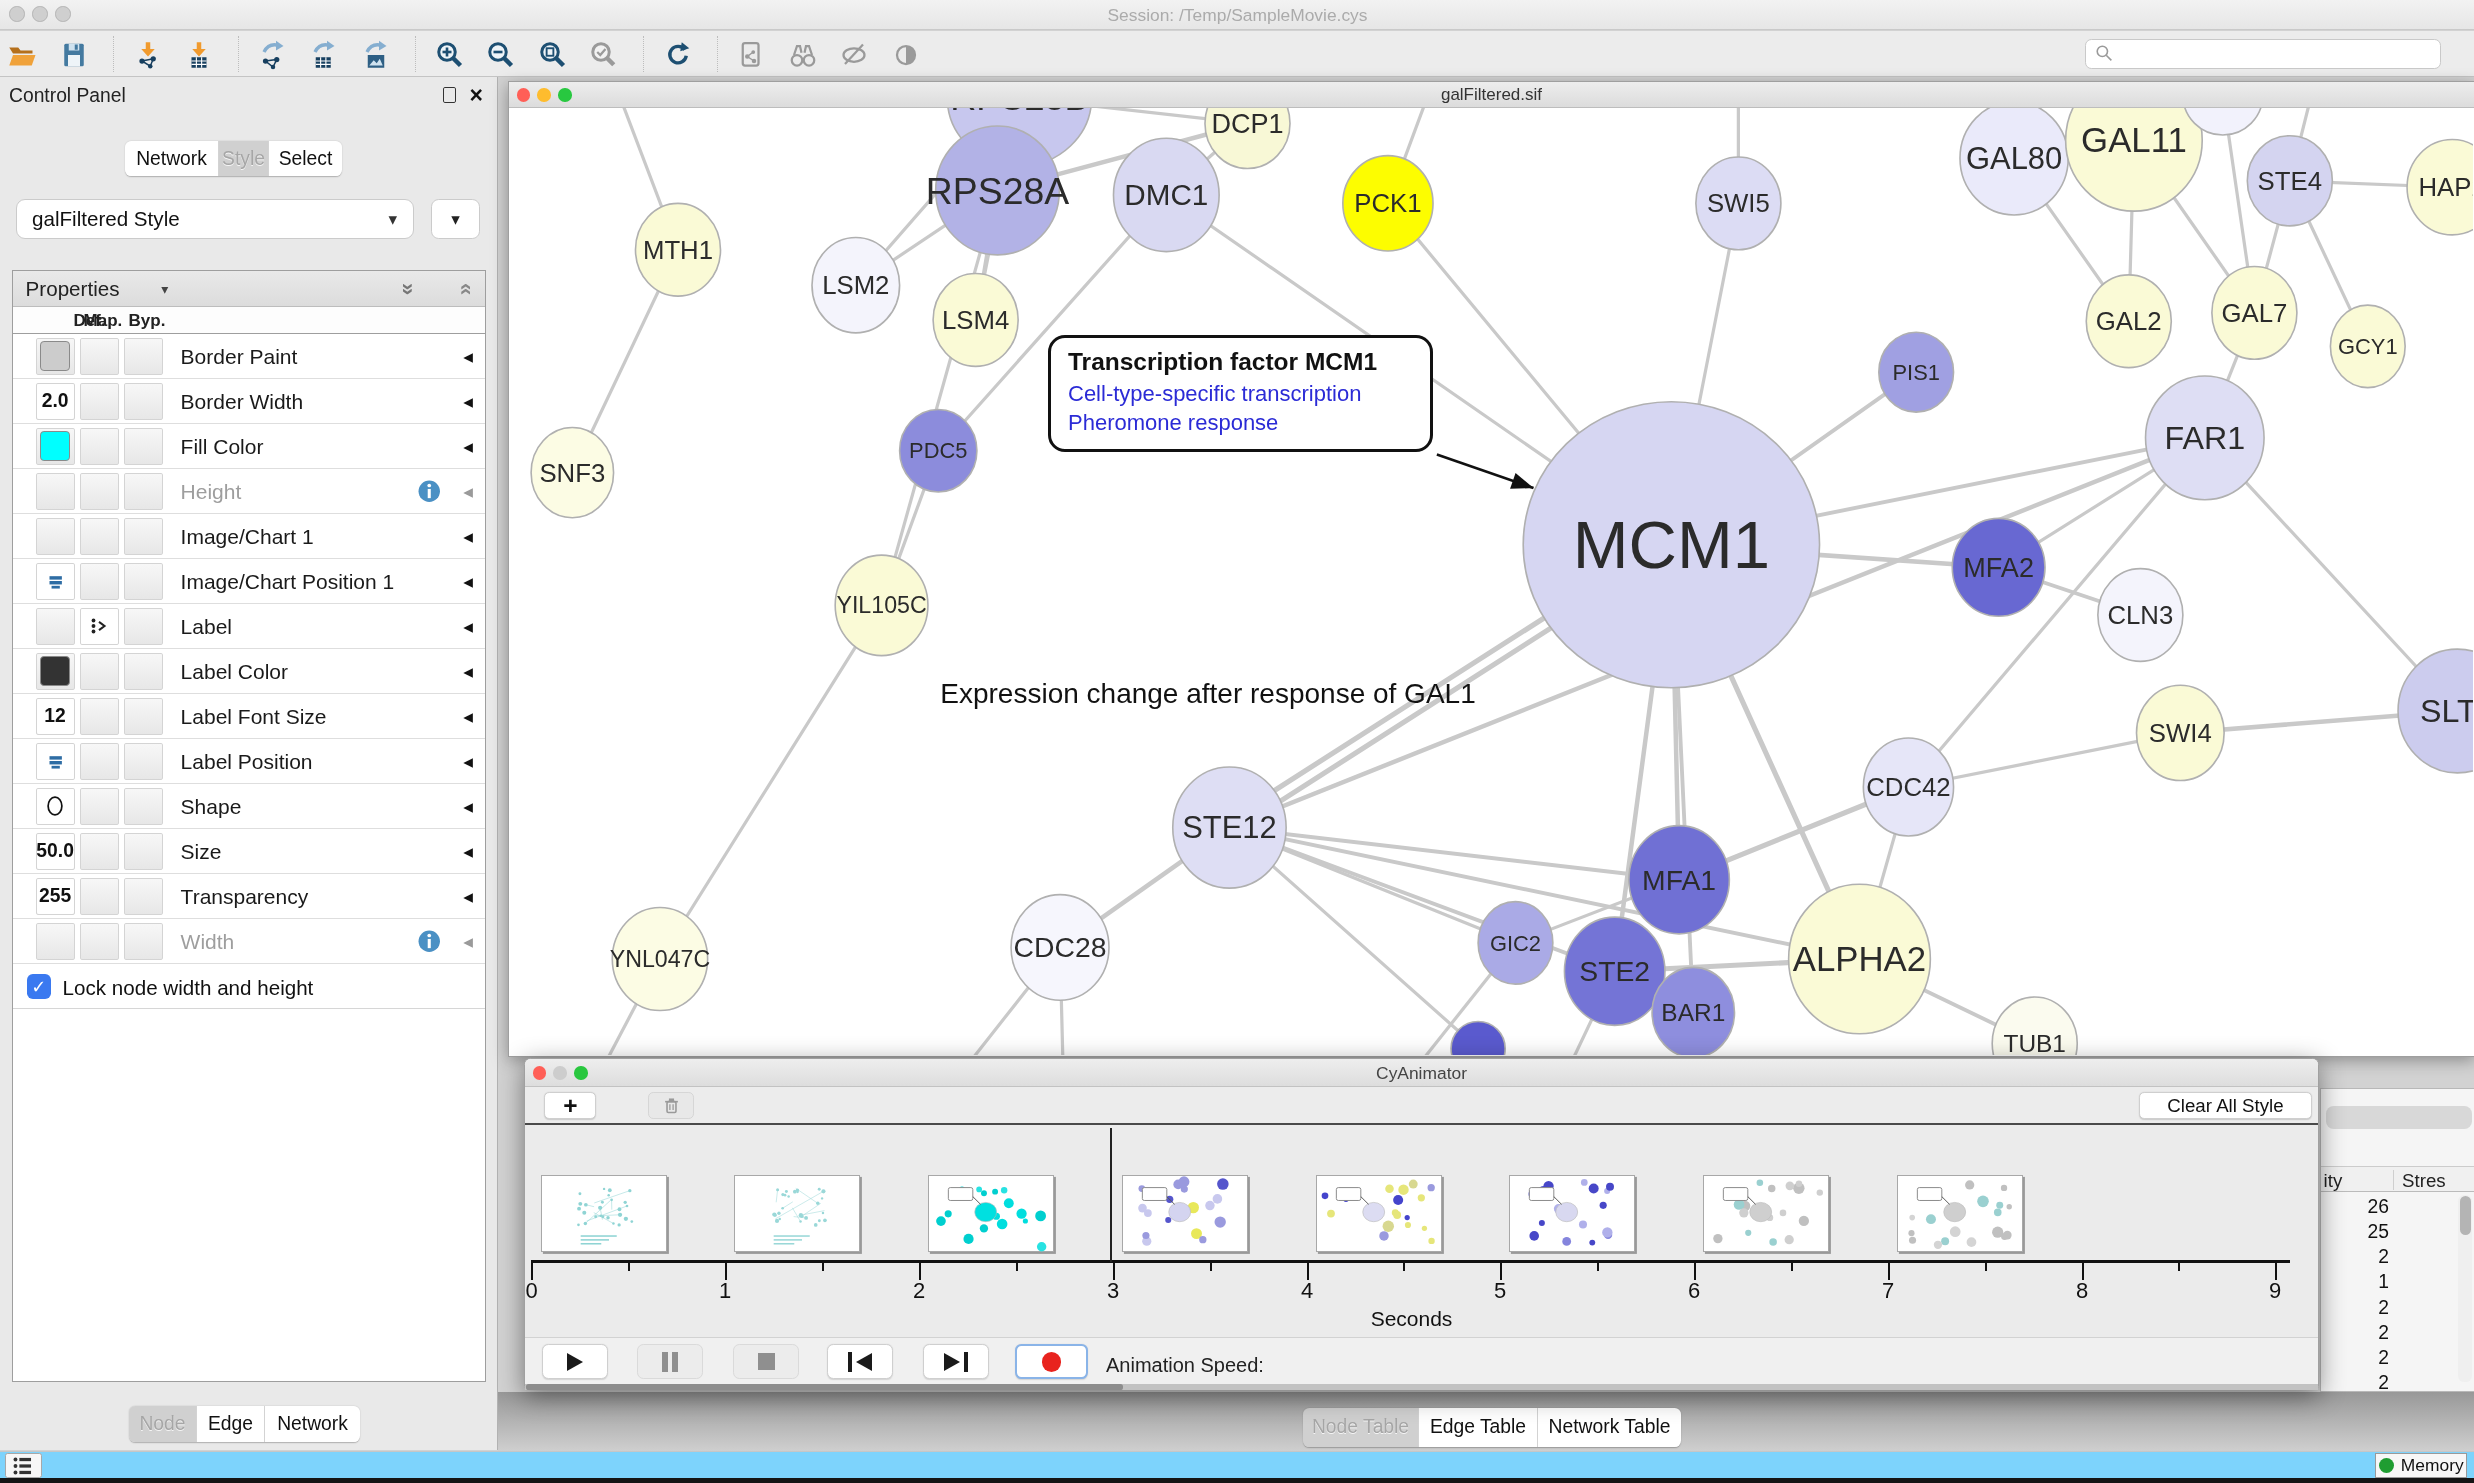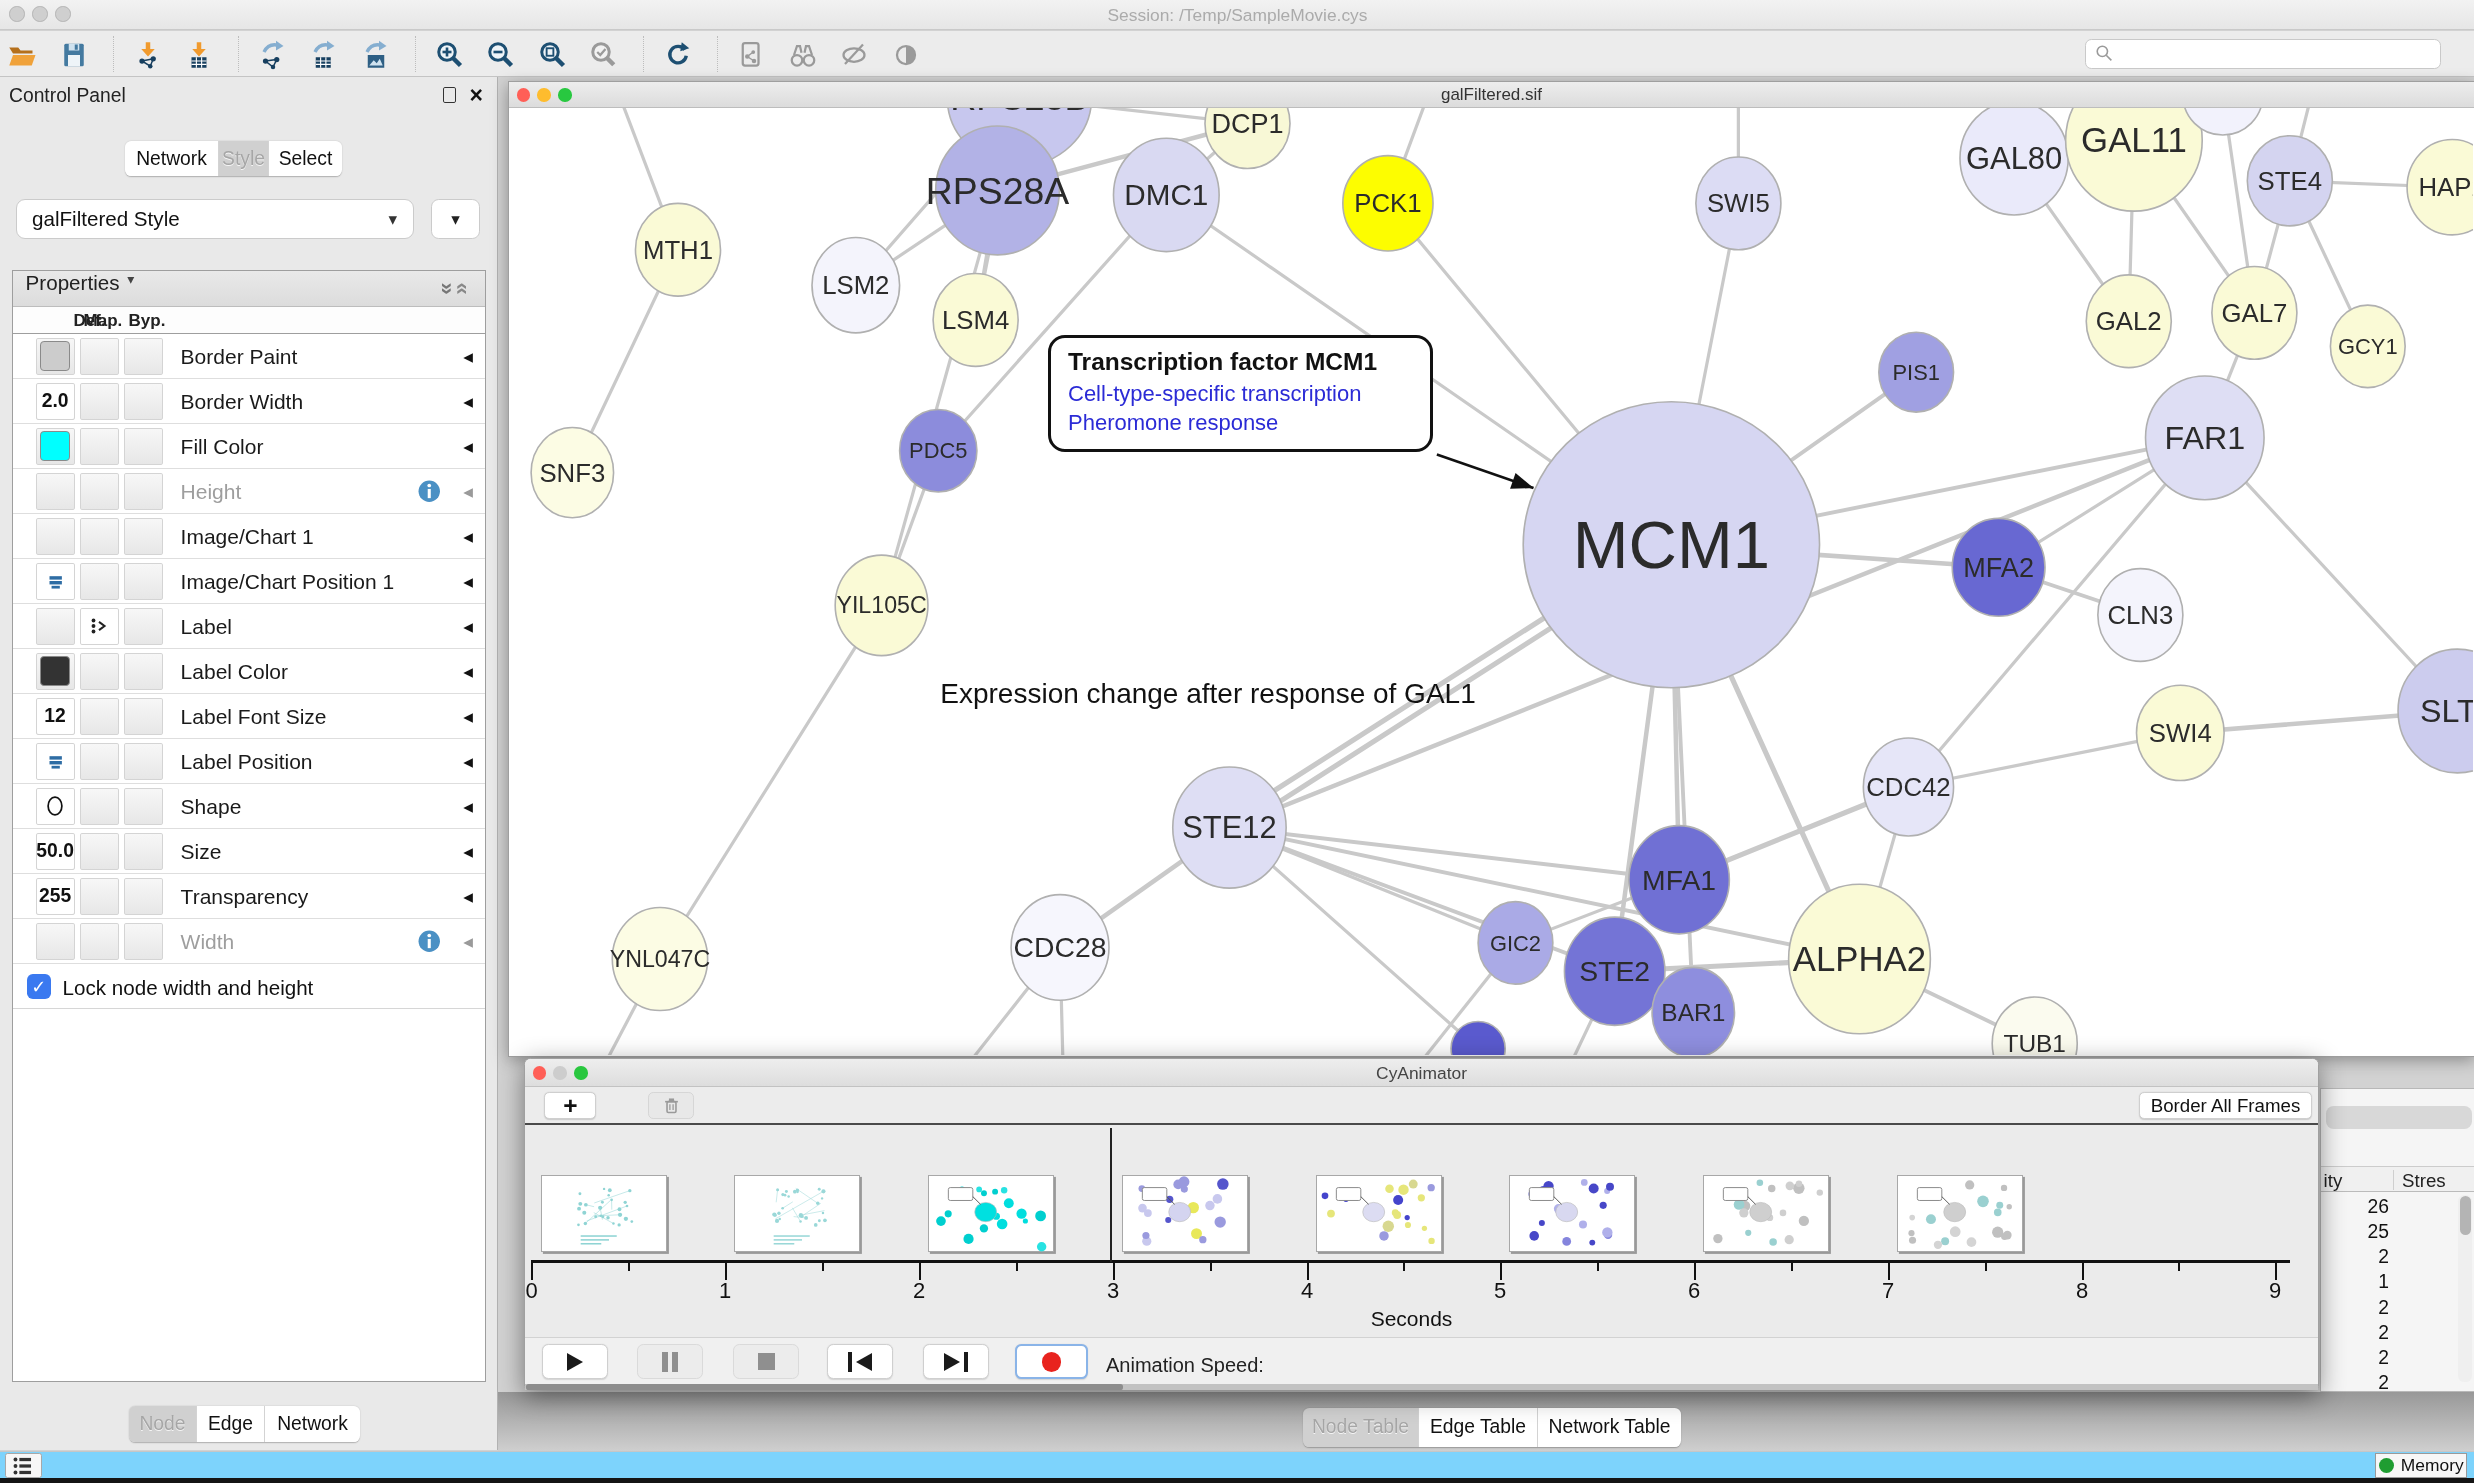--- a/index.html
+++ b/index.html
@@ -26,21 +26,21 @@
   #cp-close{position:absolute;right:14px;top:5.2px;font-size:23px;font-weight:bold;color:#111;}
   .seg{position:absolute;display:flex;border-radius:6.4px;overflow:hidden;box-shadow:0 0.6px 1.3px rgba(0,0,0,.25);}
   .seg div{background:#fff;color:#111;font-size:19.3px;display:flex;align-items:center;justify-content:center;border-right:0.6px solid #d3d3d3;}
   .seg div:last-child{border-right:none;}
   .seg div.on{background:#d0d0d0;color:#a6a6a6;text-shadow:0 0.6px 0 #f5f5f5;}
   #cp-tabs{left:125px;top:64px;height:35px;}
   #style-select{left:15.5px;top:122px;width:398px;height:40px;background:#fff;border:1.3px solid #cbcbcb;border-radius:9px;display:flex;align-items:center;padding:0 15.5px;font-size:20.6px;color:#111;}
   #style-select .caret{margin-left:auto;color:#333;font-size:17px;}
   #style-menu-btn{left:431px;top:122px;width:49px;height:40px;background:#fff;border:1.3px solid #cbcbcb;border-radius:7.7px;display:flex;align-items:center;justify-content:center;font-size:17px;color:#222;}
   #props{left:11.6px;top:193px;width:474px;height:1112px;background:#fff;border:1.3px solid #9e9e9e;}
-  #props-header{position:absolute;left:0;top:0;width:100%;height:36px;background:linear-gradient(#e9e9e9,#dcdcdc);border-bottom:1.3px solid #bdbdbd;display:flex;padding:0 13px;font-size:20.6px;color:#222;}
+  #props-header{position:absolute;left:0;top:0;width:100%;height:36px;background:linear-gradient(#e9e9e9,#dcdcdc);border-bottom:1.3px solid #bdbdbd;display:flex;align-items:center;padding:0 13px;font-size:20.6px;color:#222;gap:34px;}
   #props-header .caret{font-size:14px;margin-left:7.7px;color:#444;}
   .dblchev{margin-left:auto;color:#777;font-size:22px;font-weight:bold;display:inline-block;transform:rotate(90deg);} 
   .dblchev.up{transform:rotate(-90deg);margin-left:11.6px;color:#888;}
   #props-cols{position:absolute;left:0;top:36px;width:100%;height:27px;border-bottom:1.3px solid #9e9e9e;background:#fdfdfd;}
   #props-cols span{position:absolute;top:3.9px;font-size:17px;font-weight:bold;color:#222;}
   #props-rows{position:absolute;left:0;top:63px;width:100%;}
   .prow{position:relative;width:100%;height:45px;border-bottom:0.6px solid #dedede;}
   .cell{position:absolute;top:3.9px;width:39px;height:37px;background:linear-gradient(#f7f7f7,#e7e7e7);border:0.6px solid #d4d4d4;border-radius:1.9px;display:flex;align-items:center;justify-content:center;}
   .cell.c-def{left:23px;} .cell.c-map{left:67px;} .cell.c-byp{left:111px;}
   .cell .swatch{width:30px;height:30px;border-radius:3.9px;border:1.3px solid #8a8a8a;}
@@ -723,21 +723,21 @@
       <div id="cy-add" class="cybtn">+</div>
       <div id="cy-trash" class="cybtn">
         <svg width="23" height="23" viewBox="0 0 36 36">
             <rect x="11" y="12" width="14" height="17" rx="2" stroke="#9a9a9a" stroke-width="2.5" fill="none"></rect>
             <line x1="8" y1="12" x2="28" y2="12" stroke="#9a9a9a" stroke-width="2.5"></line>
             <rect x="14" y="7" width="8" height="4" fill="#9a9a9a"></rect>
             <line x1="15.5" y1="16" x2="15.5" y2="25" stroke="#9a9a9a" stroke-width="2"></line>
             <line x1="20.5" y1="16" x2="20.5" y2="25" stroke="#9a9a9a" stroke-width="2"></line>
           </svg>
       </div>
-      <div id="cy-clear" class="cybtn">Border All Frames</div>
+      <div id="cy-clear" class="cybtn">Clear All Style</div>
     </div>
     <div id="cy-timeline">
       <div id="ruler-line"></div>
       <div id="seconds-lbl">Seconds</div>
       <div id="playhead" style="left: 585px;"></div>
     <div class="tick" style="left: 6.4px; height: 18px;"></div>
         <div class="ticklbl" style="left: 6.4px;">0</div>
         <div class="tick" style="left: 103px; height: 9px;"></div>
         <div class="tick" style="left: 200px; height: 18px;"></div>
         <div class="ticklbl" style="left: 200px;">1</div>

